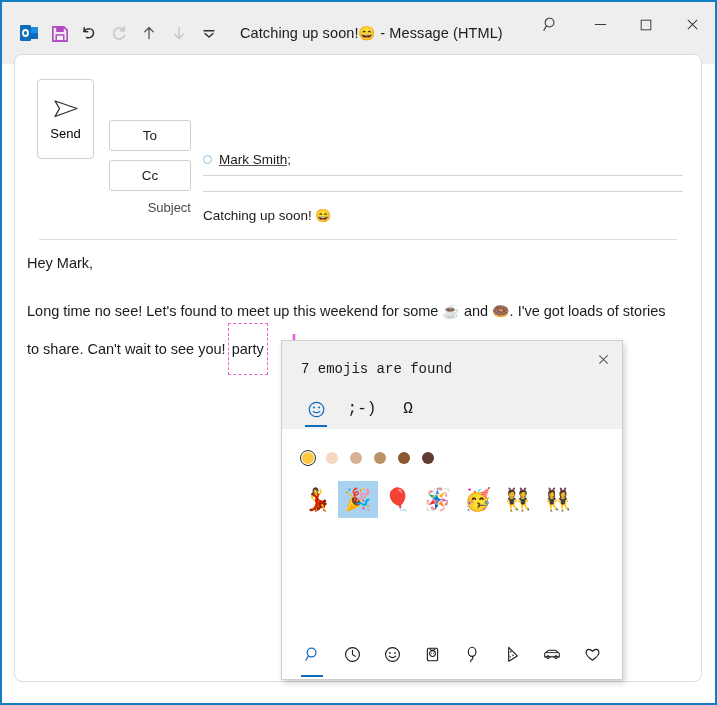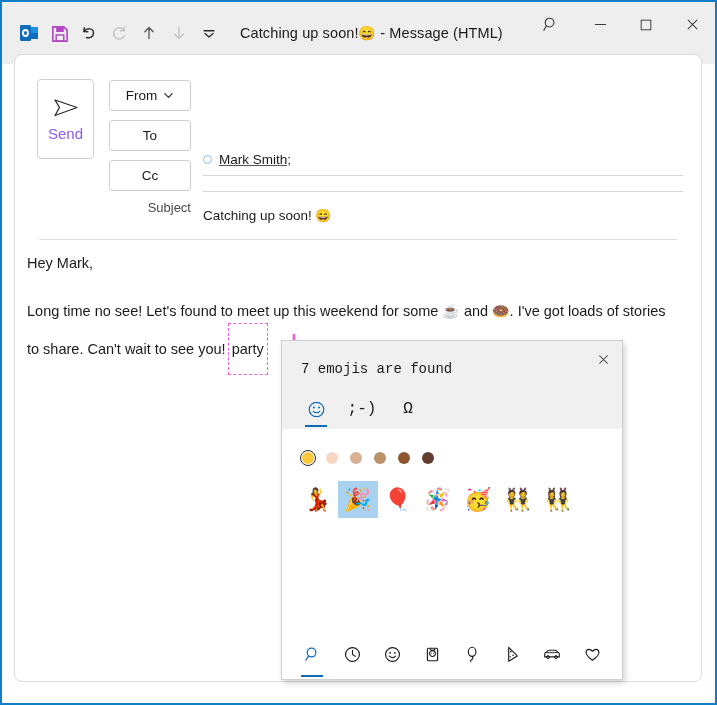--- a/index.html
+++ b/index.html
@@ -103,22 +103,22 @@
     border: 1px solid #d0d0d0;
     border-radius: 4px;
     background: #ffffff;
     display: flex;
     flex-direction: column;
     align-items: center;
     justify-content: center;
     gap: 6px;
   }
   #send-label {
-    font-size: 15px;
-    color: #8b5cf6;
+    font-size: 13px;
+    color: #000000;
   }
 
   
   .field-button {
     position: absolute;
     left: 94px;
     width: 82px;
     height: 31px;
     box-sizing: border-box;
     border: 1px solid #d0d0d0;
@@ -447,26 +447,20 @@
 
     <div id="header-area">
 
       <div id="send-button">
         <svg width="30" height="22" viewBox="0 0 30 22">
           <path d="M4 3 L26 10.5 L4 18.5 L8.5 10.5 Z" fill="none" stroke="#2b2b2b" stroke-width="1.3" stroke-linejoin="round"></path>
         </svg>
         <span id="send-label">Send</span>
       </div>
 
-      <div class="field-button" id="from-button">
-        <span>From</span>
-        <svg width="11" height="11" viewBox="0 0 12 12">
-          <path d="M2 4 L6 8 L10 4" fill="none" stroke="#2b2b2b" stroke-width="1.3" stroke-linecap="round" stroke-linejoin="round"></path>
-        </svg>
-      </div>
 
       <div class="field-button" id="to-button">
         <span>To</span>
       </div>
 
       <div class="field-button" id="cc-button">
         <span>Cc</span>
       </div>
 
       <div id="subject-label">Subject</div>

